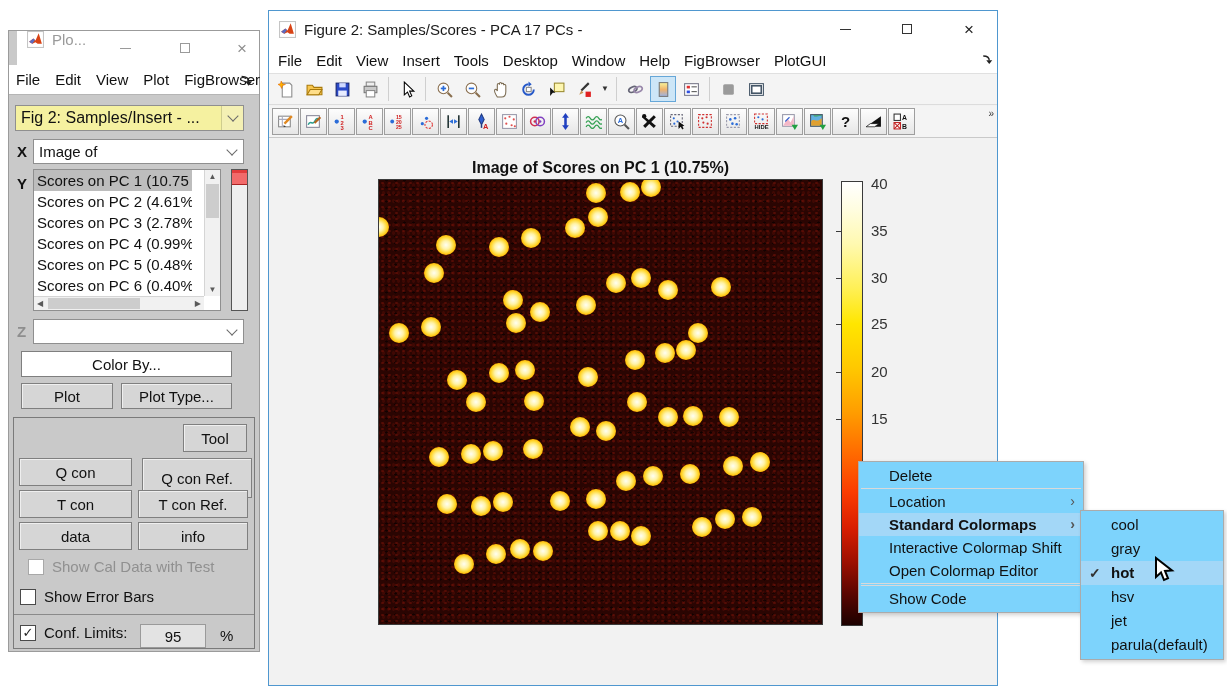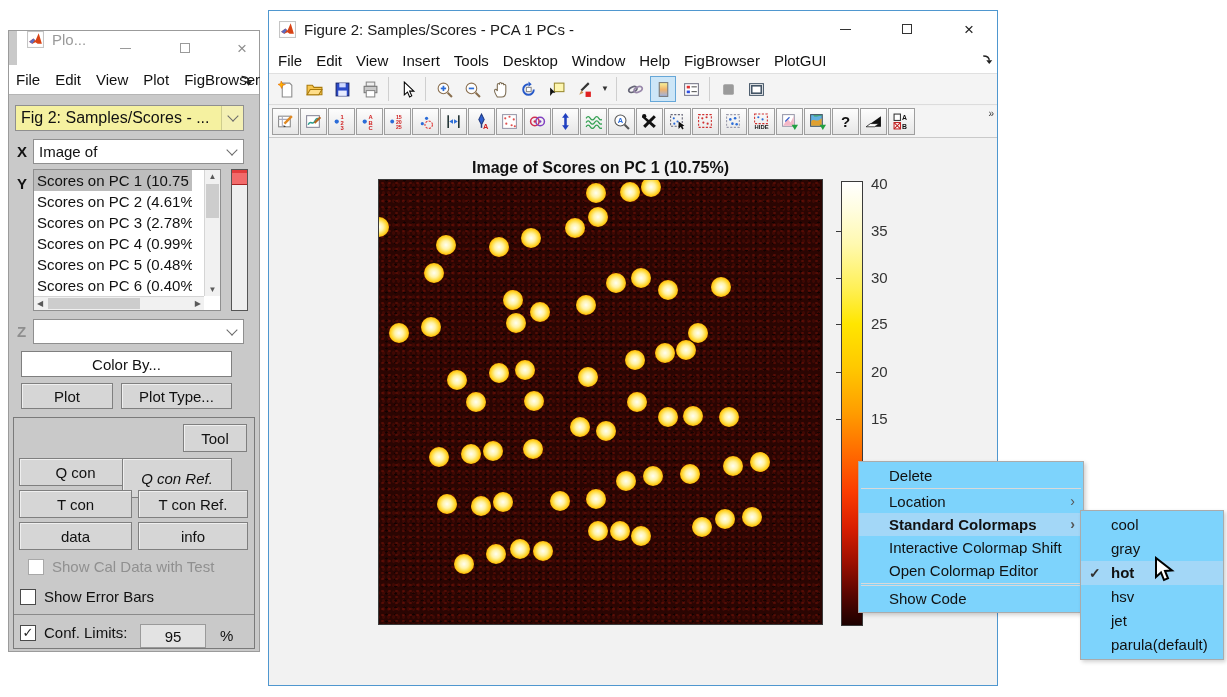--- a/index.html
+++ b/index.html
@@ -131,21 +131,21 @@
       <span class="mb-item">View</span>
       <span class="mb-item">Plot</span>
       <span class="mb-item">FigBrowser</span>
     </div>
   <svg class="dockarrow abs" style="left:230px; top:42px;" viewBox="0 0 16 16">
       <path d="M3 4 C9 4 11 6 11 10" fill="none" stroke="#222" stroke-width="1.8"></path>
       <polygon points="7,9.5 15,9.5 11,14.5" fill="#222"></polygon>
     </svg>
   <div class="content">
     <div id="figcombo" class="combo">
-      <span>Fig 2: Samples/Scores - ...</span>
+      <span>Fig 2: Samples/Insert - ...</span>
       <span class="chevzone">
           <span class="chev"></span>
         </span>
     </div>
     <span class="axlabel" style="left:8px; top:48px;">X</span>
     <div class="combo" style="left:24px; top:44px; width:211px; height:25px;">
       <span>Image of</span>
       <span class="chevzone">
           <span class="chev"></span>
         </span>
@@ -181,21 +181,21 @@
           <span class="chev"></span>
         </span>
     </div>
     <div class="pcbtn white" style="left:12px; top:256px; width:211px; height:26px;">Color By...</div>
     <div class="pcbtn" style="left:12px; top:288px; width:92px; height:26px;">Plot</div>
     <div class="pcbtn" style="left:112px; top:288px; width:111px; height:26px;">Plot Type...</div>
 
     <div id="subpanel">
       <div class="pcbtn" style="left:169px; top:6px; width:64px; height:28px;">Tool</div>
       <div class="pcbtn" style="left:5px; top:40px; width:113px; height:28px;">Q con</div>
-      <div class="pcbtn" style="left:108px; top:40px; width:110px; height:40px;font-style:italic;">Q con Ref.</div>
+      <div class="pcbtn" style="left:128px; top:40px; width:110px; height:40px;">Q con Ref.</div>
       <div class="pcbtn" style="left:5px; top:72px; width:113px; height:28px;">T con</div>
       <div class="pcbtn" style="left:124px; top:72px; width:110px; height:28px;">T con Ref.</div>
       <div class="pcbtn" style="left:5px; top:104px; width:113px; height:28px;">data</div>
       <div class="pcbtn" style="left:124px; top:104px; width:110px; height:28px;">info</div>
 
       <div class="cbrow dis" style="left:14px; top:140px;">
         <span class="cbox dis"></span>
         <span>Show Cal Data with Test</span>
       </div>
       <div class="cbrow" style="left:6px; top:170px;">
@@ -215,21 +215,21 @@
   </div>
 </div>
 
 <div id="figwin">
   <div class="titlebar">
     <svg class="wicon" viewBox="0 0 16 16">
         <rect x="0.5" y="0.5" width="15" height="15" fill="#fff" stroke="#c5c5c5"></rect>
         <path d="M2 10 L6 7 L8 9 L11 2 L14 12 L10 12 L8 10.5 L5 12 Z" fill="#d84315"></path>
         <path d="M2 10 L6 7 L7.5 8.5 L5 12 Z" fill="#5c6bc0"></path>
       </svg>
-    <span class="wtitle">Figure 2: Samples/Scores - PCA 1 PCs -</span>
+    <span class="wtitle">Figure 2: Samples/Scores - PCA 17 PCs -</span>
     <span class="wctl min">
         <span class="minbar"></span>
       </span>
     <span class="wctl max">
         <span class="maxbox"></span>
       </span>
     <span class="wctl cls">
         <span class="xchar">×</span>
       </span>
   </div>

